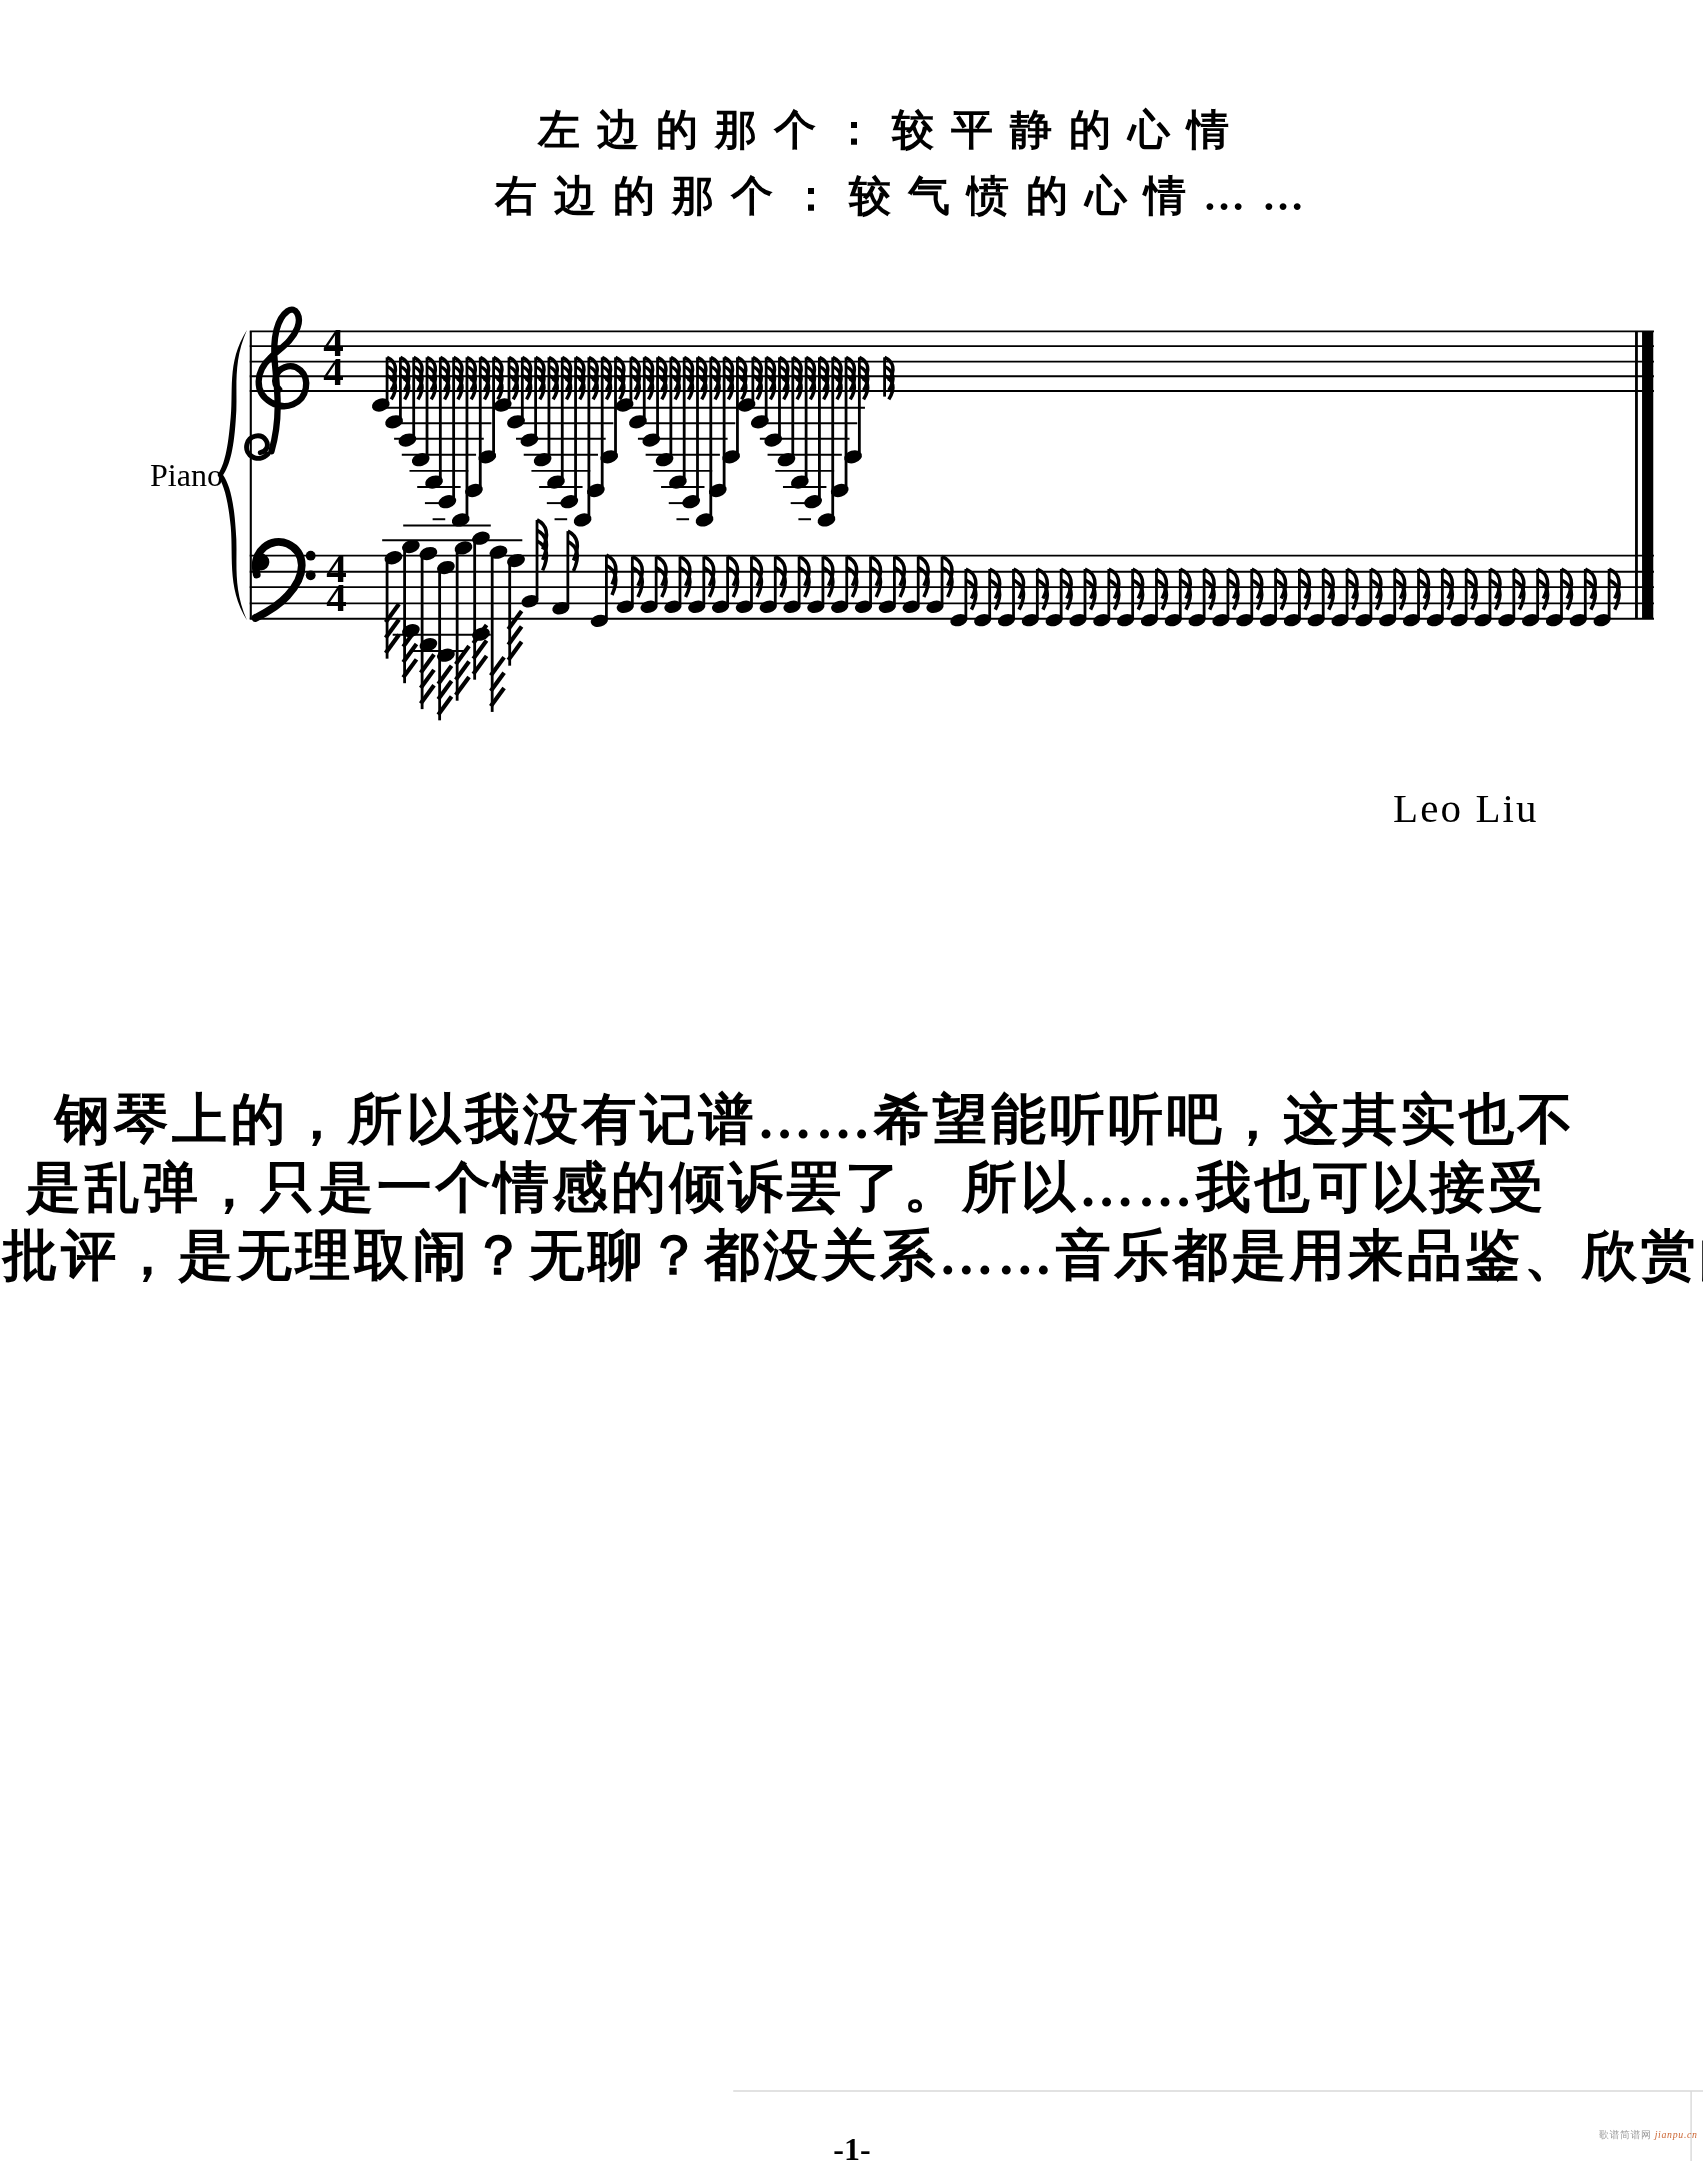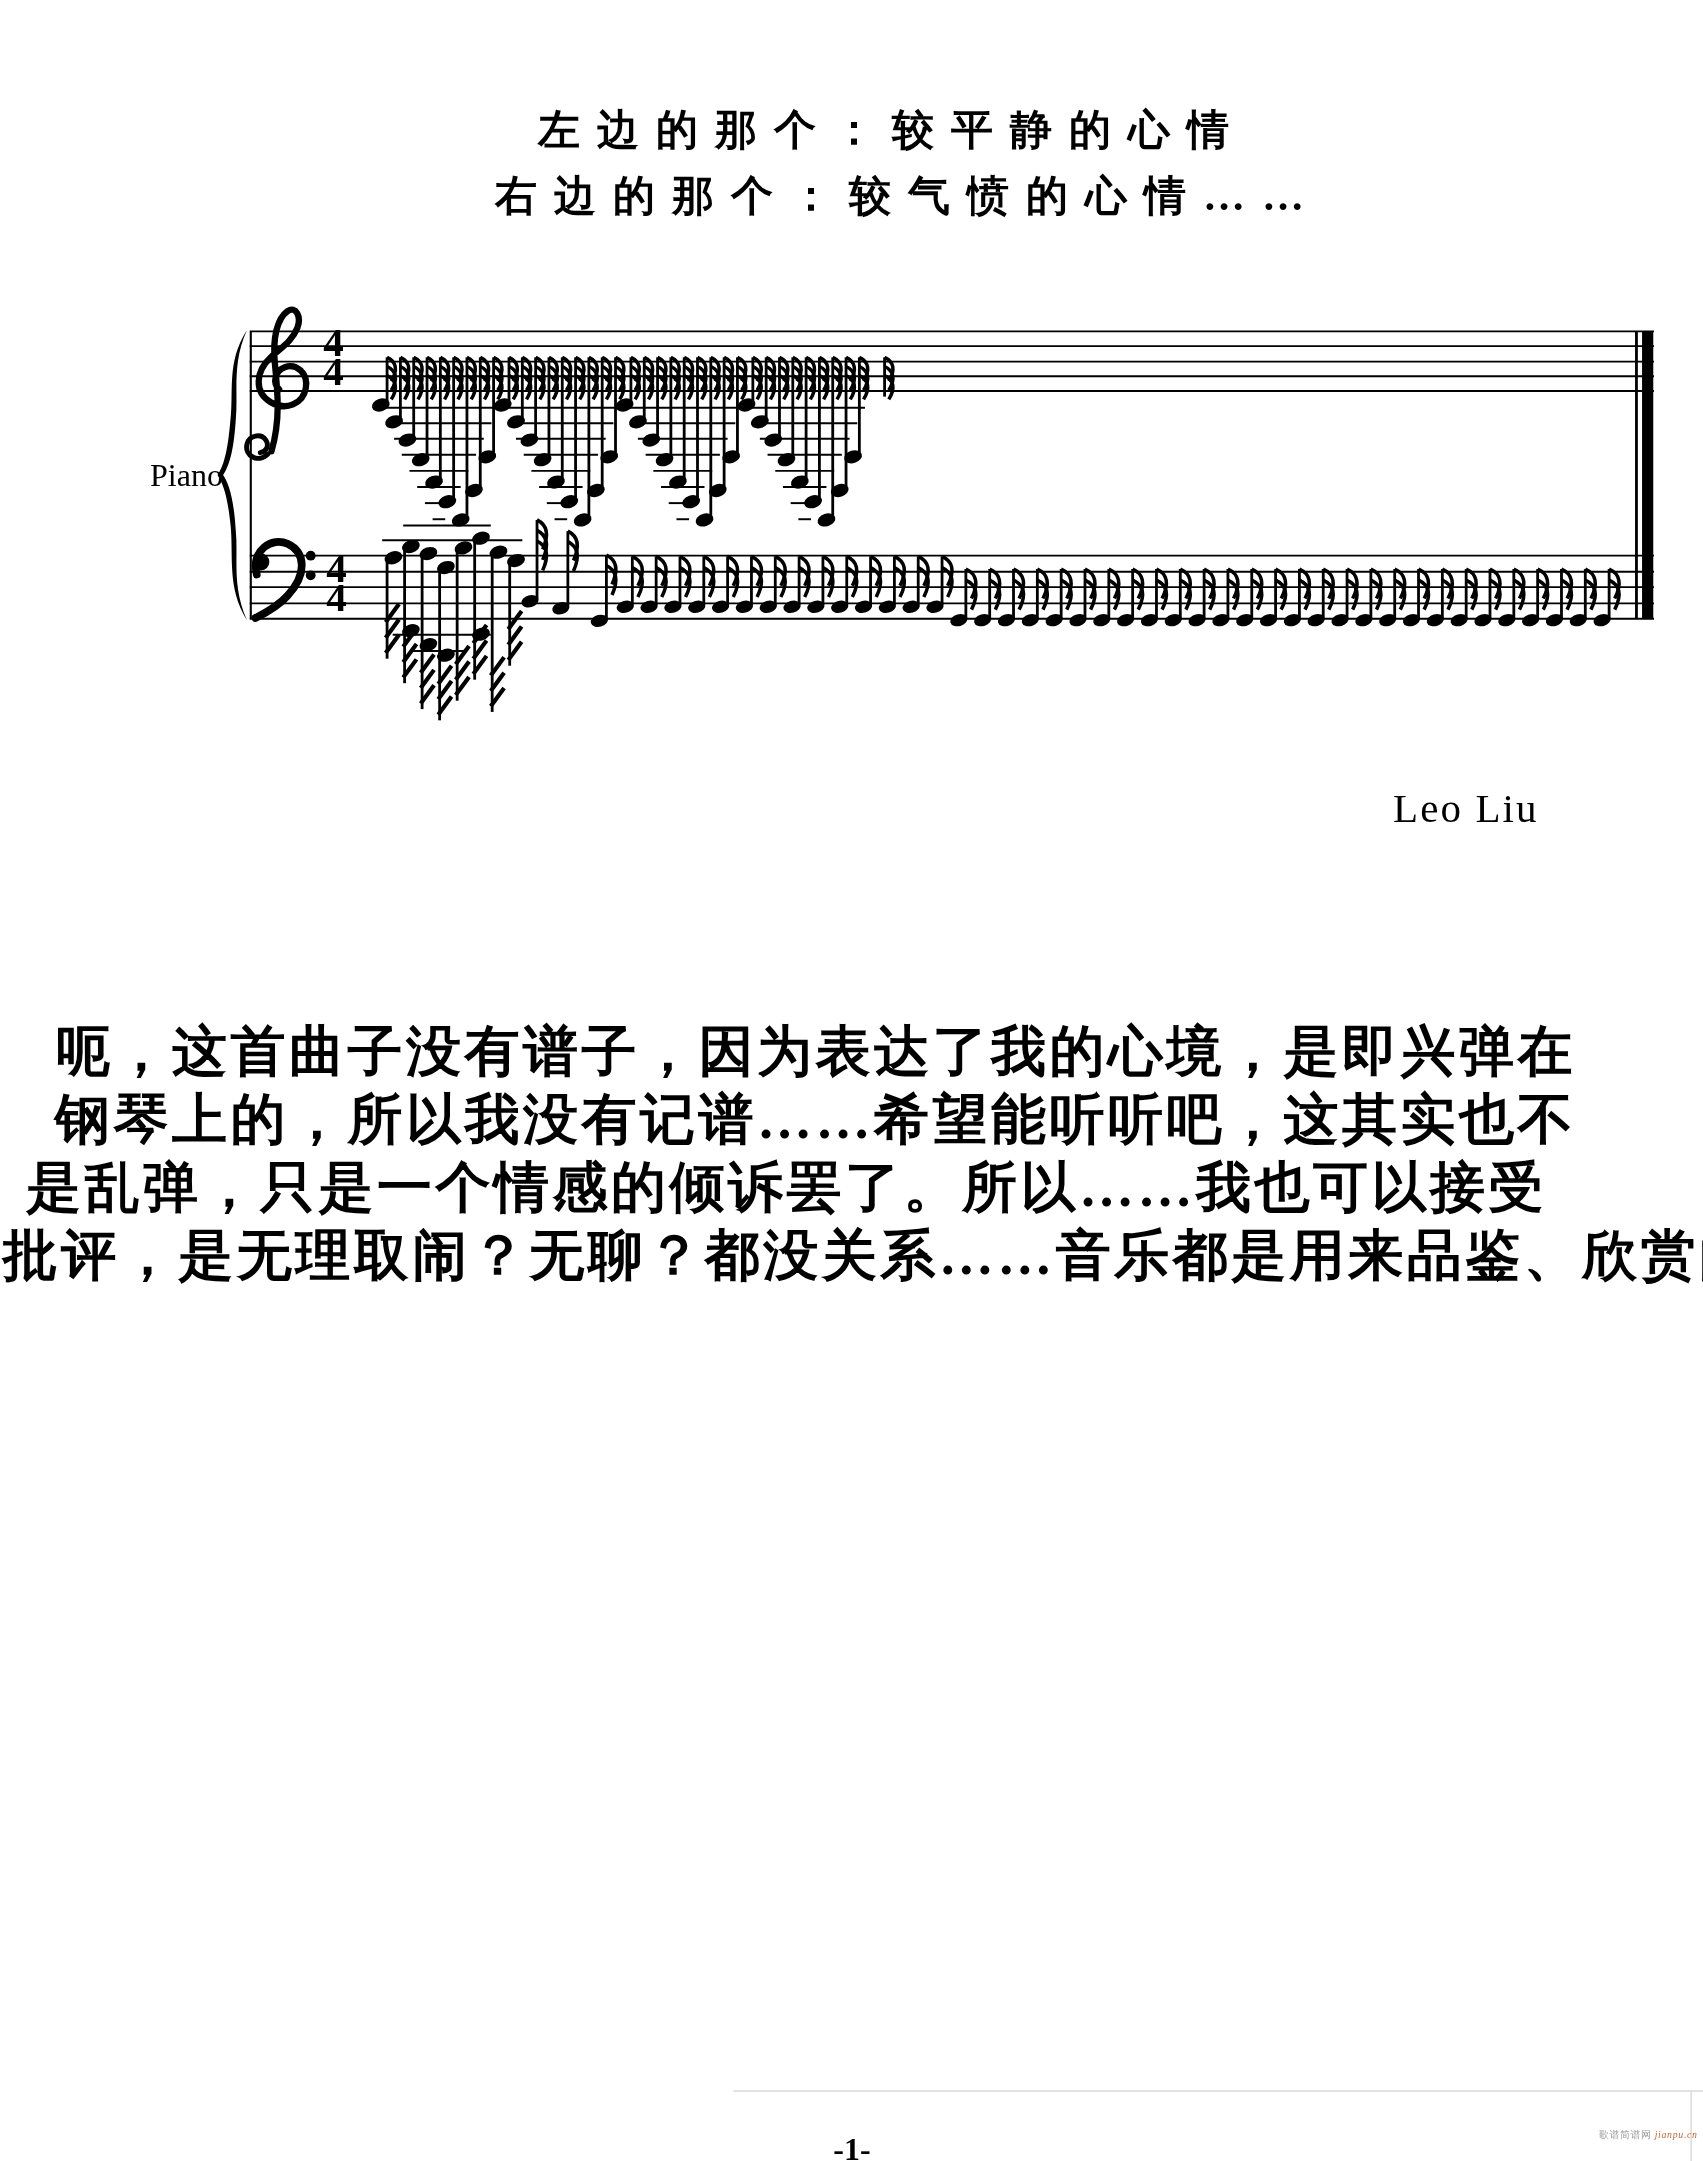--- a/index.html
+++ b/index.html
@@ -556,21 +556,20 @@
     <div>4</div>
   </div>
 
   <div id="bass-timesig" class="abs txt timesig">
     <div>4</div>
     <div>4</div>
   </div>
 
   <div id="composer" class="abs txt">Leo Liu</div>
 
-  <div id="body-line-0" class="abs txt body-line">呃，这首曲子没有谱子，因为表达了我的心境，是即兴弹在</div>
   <div id="body-line-1" class="abs txt body-line">钢琴上的，所以我没有记谱……希望能听听吧，这其实也不</div>
   <div id="body-line-2" class="abs txt body-line">是乱弹，只是一个情感的倾诉罢了。所以……我也可以接受</div>
   <div id="body-line-3" class="abs txt body-line">批评，是无理取闹？无聊？都没关系……音乐都是用来品鉴、欣赏的</div>
 
   <div id="page-number" class="abs txt">-1-</div>
 
   <div id="watermark" class="abs txt">
     <span class="site" style="color: rgb(154, 154, 154);">歌谱简谱网</span>
     <span class="url" style="color: rgb(204, 102, 51); font-family: Liberation Serif, serif;">jianpu.cn</span>
   </div>

